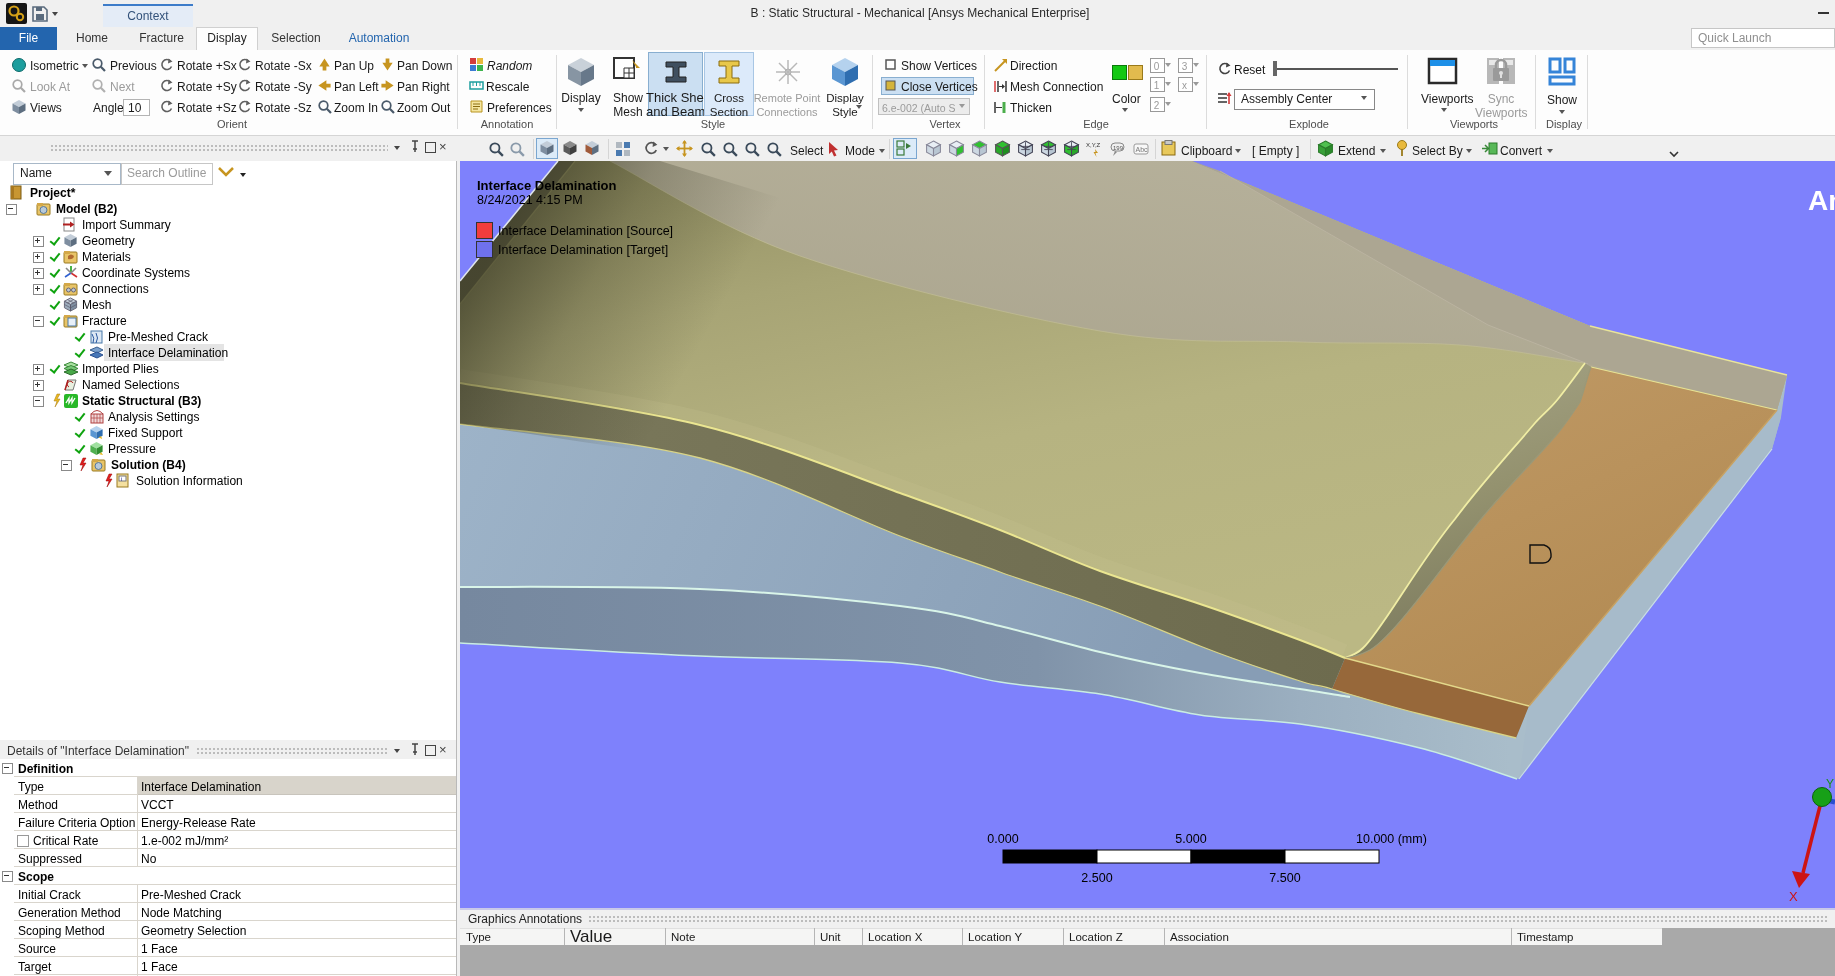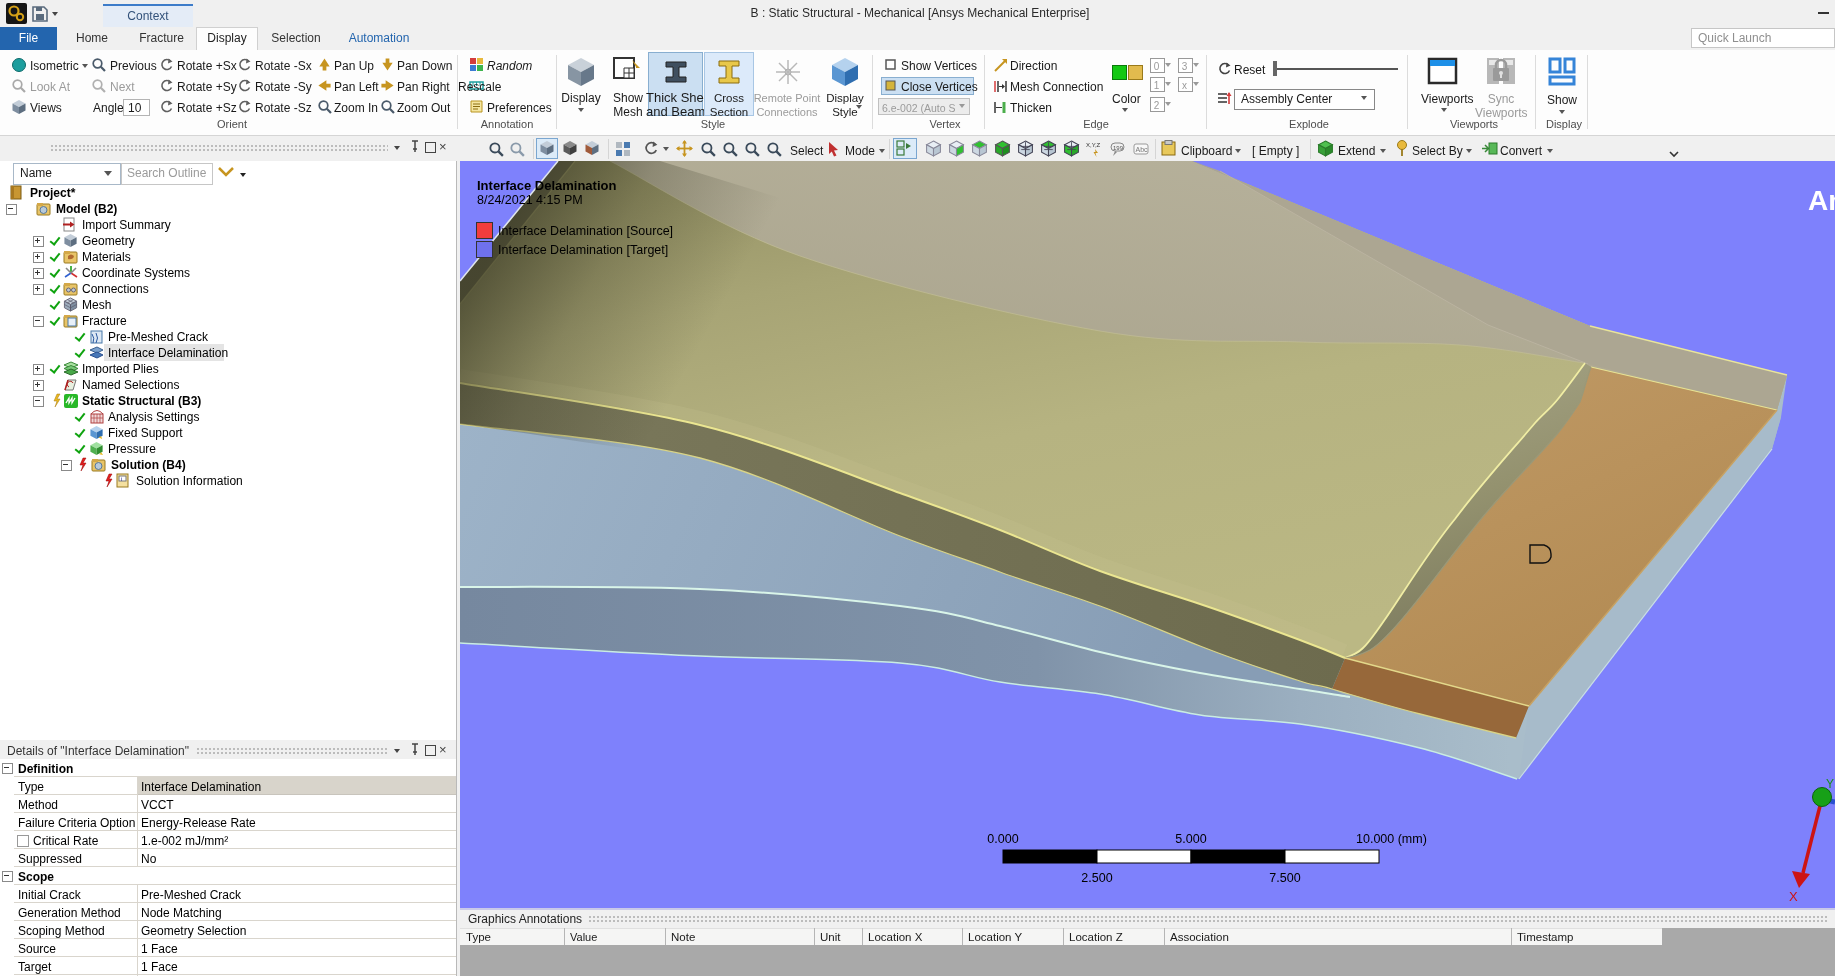--- a/index.html
+++ b/index.html
@@ -159,21 +159,21 @@
     <rect x="1" y="8" width="6" height="6" fill="#3c7ad4"></rect>
     <rect x="8" y="8" width="6" height="6" fill="#3cb44c"></rect>
   </svg>
 <div class="t" style="left:487px;top:59px;font-style:italic;">Random</div>
 <svg class="ab" style="left:469px;top:78px" width="15" height="15">
     <rect x="1" y="4" width="13" height="7" fill="none" stroke="#1d9e9e" stroke-width="1.5"></rect>
     <line x1="4" y1="4" x2="4" y2="8" stroke="#1d9e9e"></line>
     <line x1="7.5" y1="4" x2="7.5" y2="8" stroke="#1d9e9e"></line>
     <line x1="11" y1="4" x2="11" y2="8" stroke="#1d9e9e"></line>
   </svg>
-<div class="t" style="left:458px;top:80px;">Rescale</div>
+<div class="t" style="left:486px;top:80px;">Rescale</div>
 <svg class="ab" style="left:469px;top:99px" width="15" height="15">
     <path d="M2,2 h11 v11 h-11 z" fill="#f5e6a0" stroke="#b89420"></path>
     <path d="M4,5 h7 M4,7.5 h7 M4,10 h5" stroke="#8a6c10" stroke-width="1"></path>
   </svg>
 <div class="t" style="left:487px;top:101px;">Preferences</div>
 <div class="lbl" style="left:457px;top:118px;width:100px;">Annotation</div>
 <div class="sep" style="left:556px;"></div>
 
 <svg class="ab" style="left:565px;top:56px" width="32" height="32" viewBox="0 0 16 16">
     <path d="M8,1 L14.5,4.5 L8,8 L1.5,4.5 Z" fill="#c9d1d9"></path>
@@ -862,21 +862,21 @@
 
 <div class="ab" style="left:460px;top:908px;width:1375px;height:68px;background:#f0f0f0;" id="annot">
 <div class="ab" style="left:0;top:0;width:1375px;height:2px;background:#c9c9e8;"></div>
 <div class="t" style="left:8px;top:4px;color:#222;">Graphics Annotations</div>
 <div class="dots" style="left:128px;top:7px;width:1240px;"></div>
 <div class="ab" style="left:0;top:20px;width:1202px;height:17px;background:#f5f5f4;border-top:1px solid #e0e0e0;"></div>
 <div class="ab" style="left:0;top:37px;width:1375px;height:31px;background:#a9a9a9;"></div>
 <div class="ab" style="left:1202px;top:20px;width:173px;height:17px;background:#a9a9a9;"></div>
 <div class="t" style="left:6px;top:22px;font-size:11.5px;">Type</div>
     <div class="ab" style="left:104px;top:20px;width:1px;height:17px;background:#b5b5b5;"></div>
-<div class="t" style="left:110px;top:22px;font-size:11px;">Value</div>
+<div class="t" style="left:110px;top:22px;font-size:17px;">Value</div>
     <div class="ab" style="left:205px;top:20px;width:1px;height:17px;background:#b5b5b5;"></div>
 <div class="t" style="left:211px;top:22px;font-size:11.5px;">Note</div>
     <div class="ab" style="left:354px;top:20px;width:1px;height:17px;background:#b5b5b5;"></div>
 <div class="t" style="left:360px;top:22px;font-size:11.5px;">Unit</div>
     <div class="ab" style="left:402px;top:20px;width:1px;height:17px;background:#b5b5b5;"></div>
 <div class="t" style="left:408px;top:22px;font-size:11.5px;">Location X</div>
     <div class="ab" style="left:502px;top:20px;width:1px;height:17px;background:#b5b5b5;"></div>
 <div class="t" style="left:508px;top:22px;font-size:11.5px;">Location Y</div>
     <div class="ab" style="left:603px;top:20px;width:1px;height:17px;background:#b5b5b5;"></div>
 <div class="t" style="left:609px;top:22px;font-size:11.5px;">Location Z</div>

